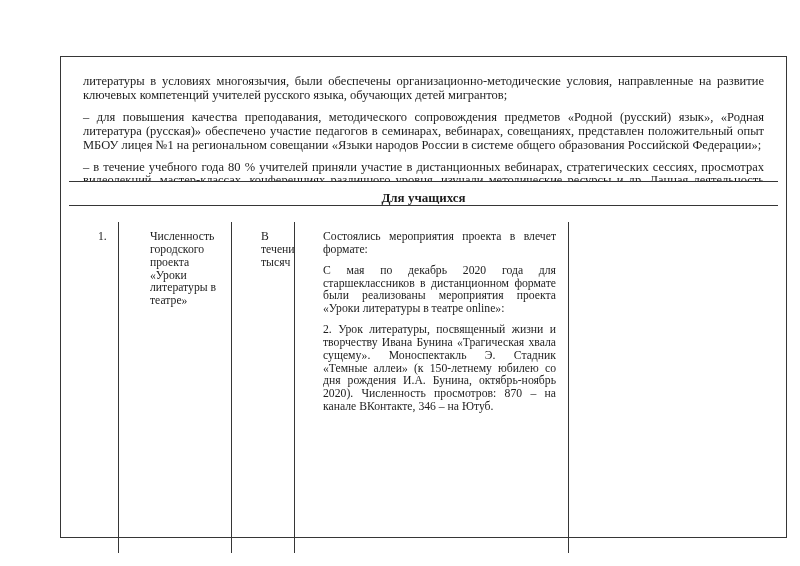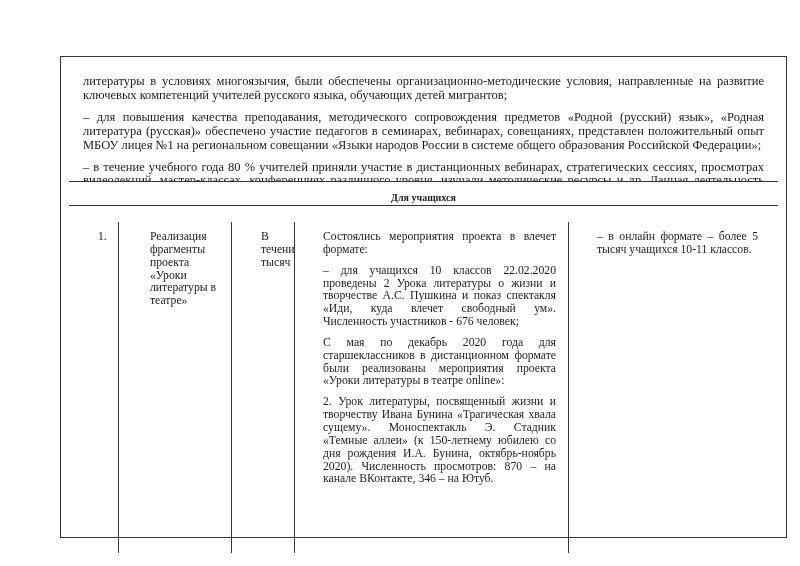--- a/index.html
+++ b/index.html
@@ -28,21 +28,21 @@
     text-align: justify;
     overflow: hidden;
   }
   .intro-cell p { text-align: justify; }
   
   .section-row {
     height: 16px;
     border-bottom: 1px solid #363636;
     text-align: center;
     font-weight: bold;
-    font-size: 10px;
+    font-size: 13px;
     line-height: 15px;
     overflow: hidden;
   }
   
   .data-row {
     display: flex;
     height: 347px;
     overflow: hidden;
   }
   .cell {
@@ -74,33 +74,31 @@
     <span>Для учащихся</span>
   </div>
 
   <div class="data-row">
 
     <div class="cell cell-num">
       <p>1.</p>
     </div>
 
     <div class="cell cell-activity">
-      <p>Реализация фрагменты проекта «Уроки литературы в театре»</p>
+      <p>Численность городского проекта «Уроки литературы в театре»</p>
     </div>
 
     <div class="cell cell-timing">
       <p>В течение тысяч</p>
     </div>
 
     <div class="cell cell-details">
       <p>Состоялись мероприятия проекта в влечет формате:</p>
-      <p>– для учащихся 10 классов 22.02.2020  проведены 2 Урока литературы о жизни и творчестве А.С. Пушкина и показ спектакля «Иди, куда влечет свободный ум». Численность участников -  676 человек;</p>
       <p>С мая по декабрь 2020 года для старшеклассников в  дистанционном формате были реализованы мероприятия проекта «Уроки литературы в театре online»:</p>
       <p>2. Урок литературы, посвященный жизни и творчеству Ивана Бунина «Трагическая хвала сущему». Моноспектакль Э. Стадник «Темные аллеи» (к 150-летнему юбилею со дня рождения И.А. Бунина, октябрь-ноябрь 2020). Численность просмотров: 870 – на канале ВКонтакте, 346 – на Ютуб.</p>
 
     </div>
 
     <div class="cell cell-results">
-      <p>– в онлайн формате – более 5 тысяч учащихся 10-11 классов.</p>
     </div>
 
   </div>
 </div>
 
 </body></html>

